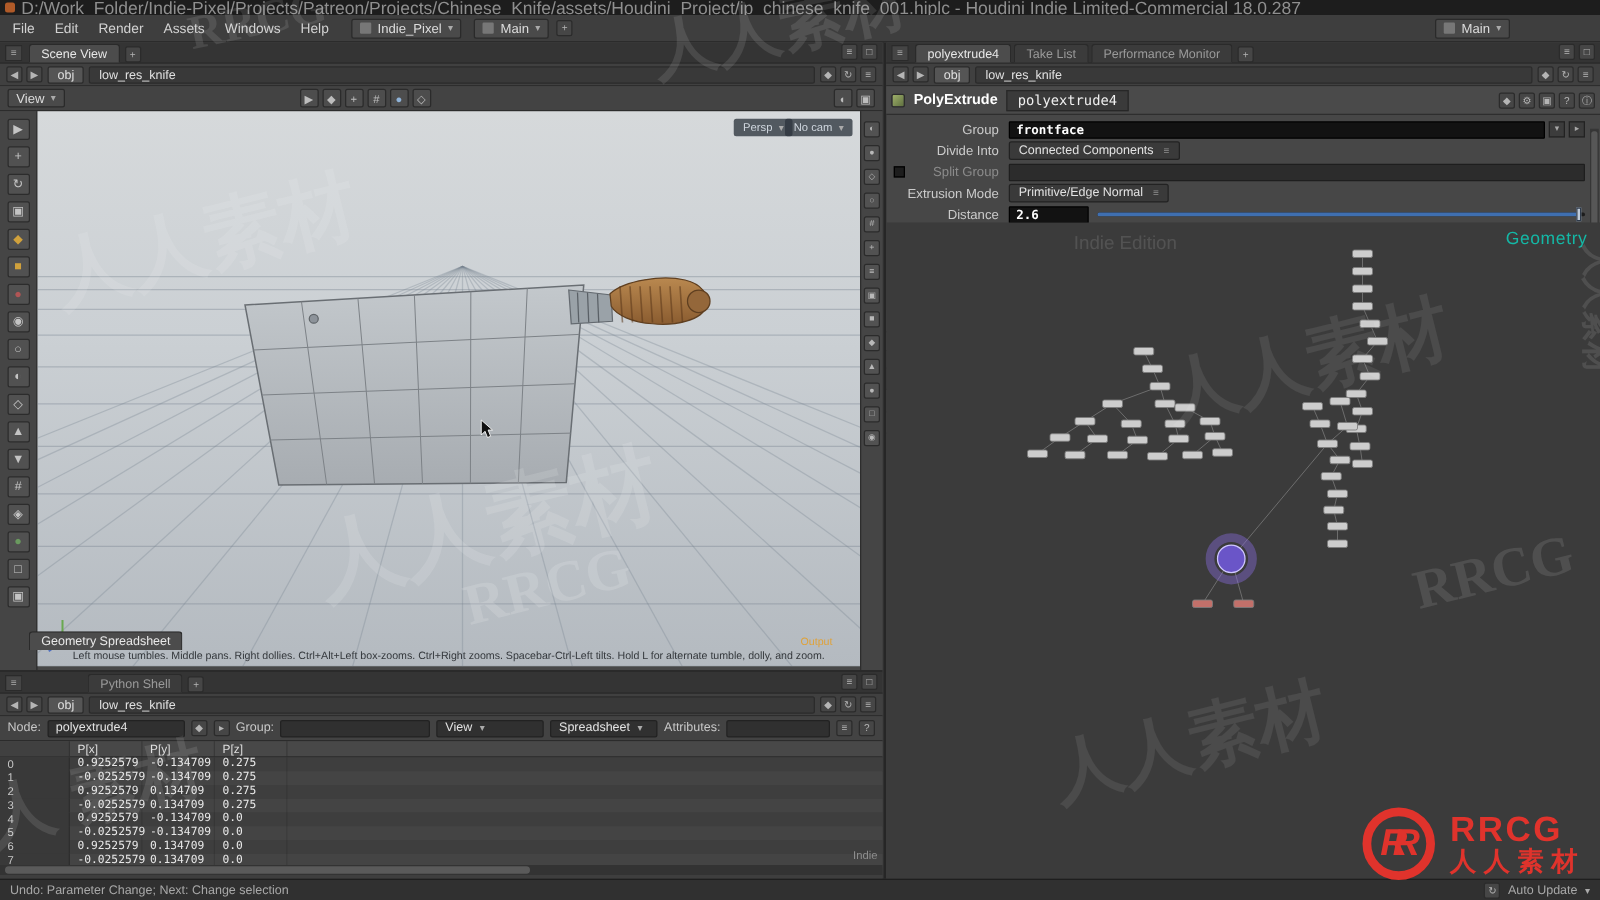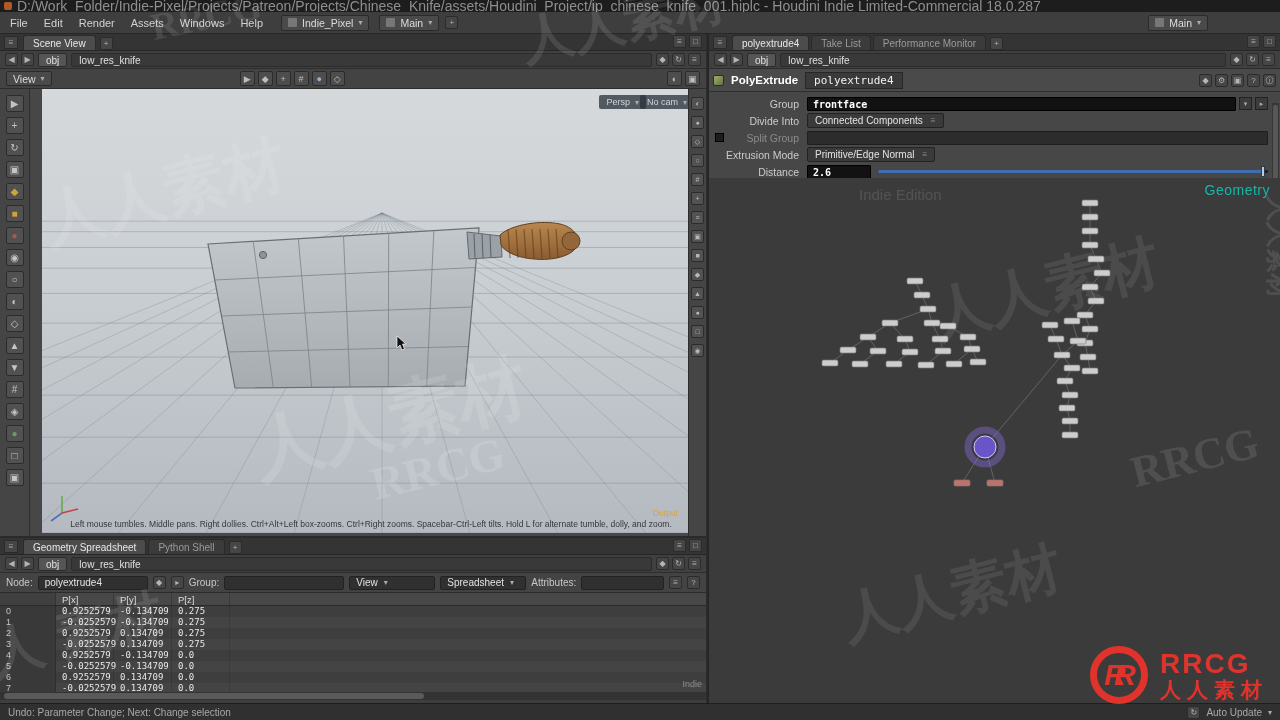--- a/index.html
+++ b/index.html
@@ -48,21 +48,21 @@
     gap:5px;padding-top:6px;overflow:hidden;}
   .tool-icon{width:18px;height:17px;background:#515151;border:1px solid #2c2c2c;border-radius:2px;
     color:#c4c4c4;font-size:10px;line-height:16px;text-align:center;flex:none;}
   #vp-right-strip{position:absolute;top:55px;right:0;width:18px;bottom:167px;background:#454545;
     border-left:1px solid #2d2d2d;display:flex;flex-direction:column;align-items:center;gap:6px;
     padding-top:8px;overflow:hidden;}
   .strip-icon{width:13px;height:13px;background:#525252;border:1px solid #2b2b2b;border-radius:2px;
     color:#b9b9b9;font-size:7px;line-height:12px;text-align:center;flex:none;}
 
   #viewport{position:absolute;left:30px;top:55px;width:658px;height:444px;overflow:hidden;
-    background:linear-gradient(180deg,#d6d9db 0%,#cbd0d4 40%,#b4bac0 100%);margin-left:12px;}
+    background:linear-gradient(180deg,#d6d9db 0%,#cbd0d4 40%,#b4bac0 100%);}
   #vp-svg{position:absolute;left:0;top:0;}
   .vp-pill{position:absolute;top:6px;height:14px;background:rgba(45,52,62,0.78);color:#cfd6de;
     font-size:9px;line-height:13px;padding:0 7px;border-radius:2px;display:flex;gap:5px;align-items:center;}
   #vp-help{position:absolute;left:0;right:0;bottom:4px;text-align:center;font-size:8.5px;color:#33373b;}
   #vp-output{position:absolute;right:22px;bottom:15px;font-size:8.5px;color:#dfa23a;}
 
   
   #sheet-pane{position:absolute;left:0;right:0;bottom:0;height:167px;background:#3e3e3e;
     border-top:2px solid #2a2a2a;}
   #nodebar{height:20px;background:#434343;border-bottom:1px solid #2b2b2b;display:flex;
@@ -360,21 +360,21 @@
       <div class="strip-icon">◆</div>
       <div class="strip-icon">▲</div>
       <div class="strip-icon">●</div>
       <div class="strip-icon">□</div>
       <div class="strip-icon">◉</div>
     </div>
 
   <div id="sheet-pane">
     <div class="ptabs">
       <div class="pane-menu-btn">≡</div>
-      <div id="sheet-tabs" style="display:flex;gap:2px;align-items:center;">
+      <div id="sheet-tabs" style="display:flex;gap:19px;align-items:flex-end;flex-direction:column;">
           <div class="ptab active">Geometry Spreadsheet</div>
           <div class="ptab">Python Shell</div>
         </div>
       <div class="mini-icon" style="margin-left:2px">+</div>
       <div class="tab-right" id="sheet-tab-right">
           <div class="mini-icon">≡</div>
           <div class="mini-icon">□</div>
         </div>
     </div>
     <div class="pathbar">

